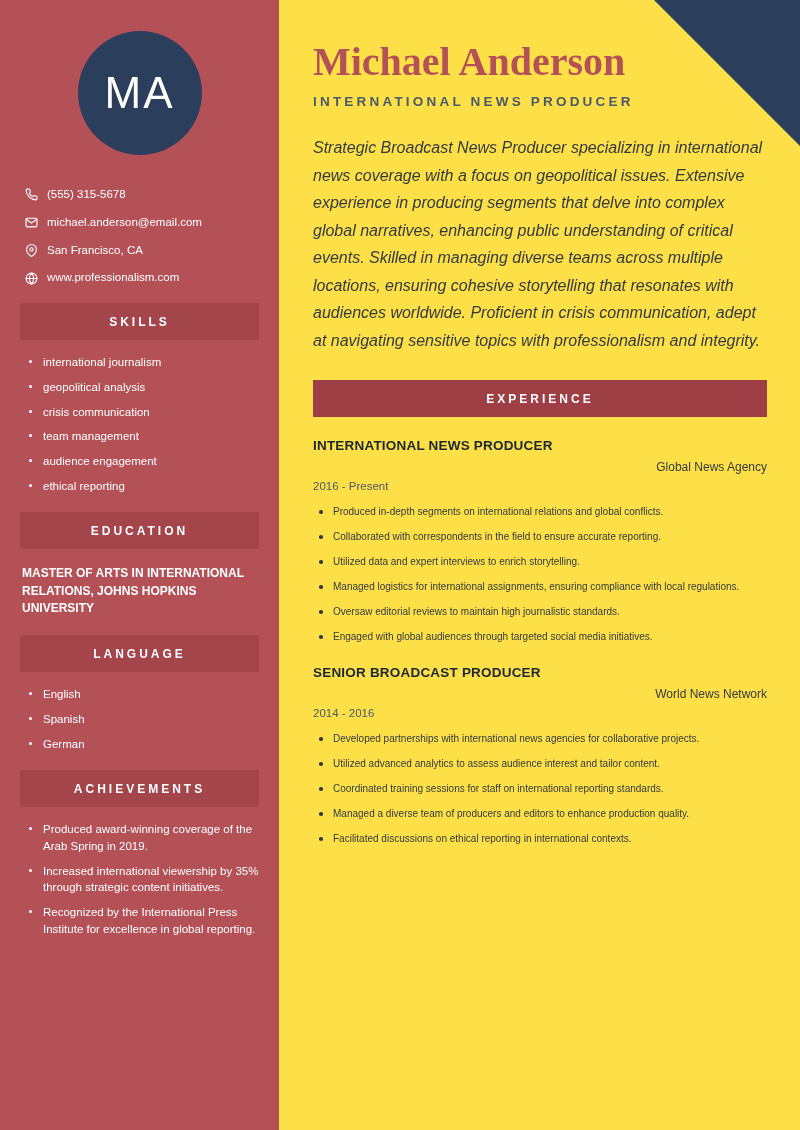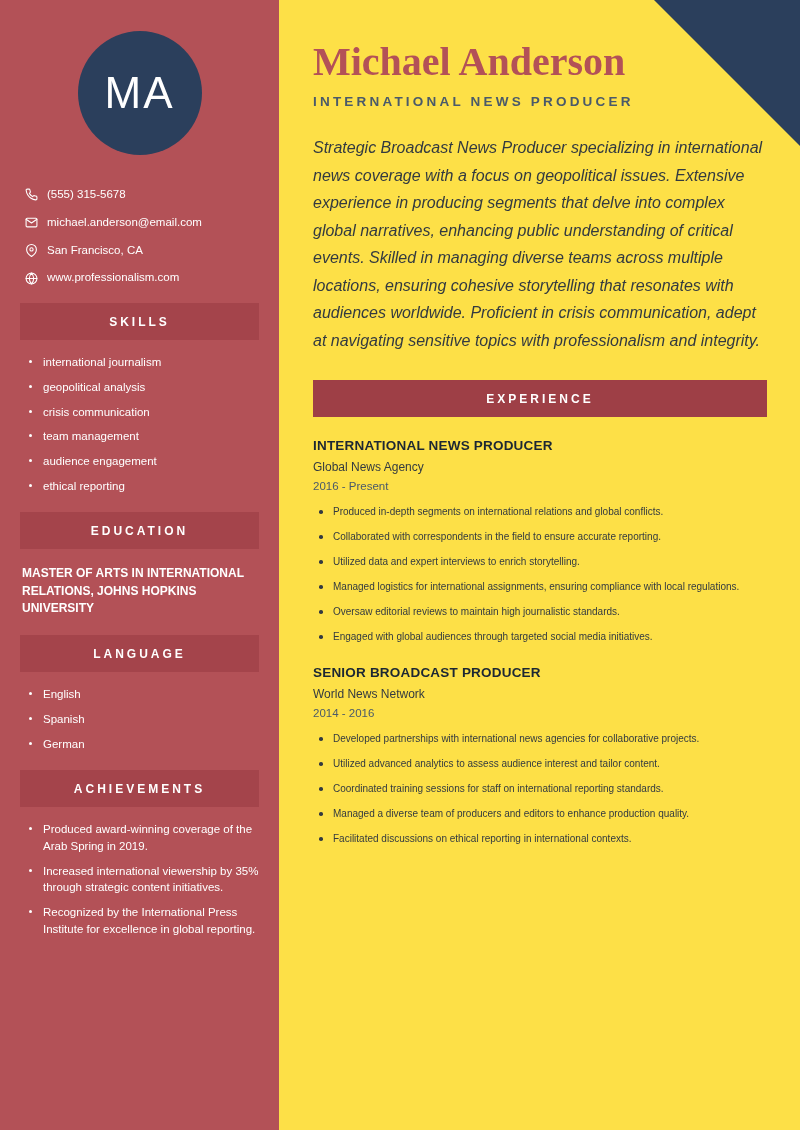--- a/index.html
+++ b/index.html
@@ -172,20 +172,21 @@
   .job-role {
     font-size: 13.5px;
     font-weight: bold;
     color: #1c2733;
     letter-spacing: 0.2px;
   }
   .job-company {
     margin-top: 7px;
     font-size: 12px;
     color: #333a40;
+    text-align: right;
   }
   .job-dates {
     margin-top: 6px;
     font-size: 11.5px;
     color: #4a5a6a;
   }
   .job-bullets { margin-top: 12px; }
   .job-bullet {
     position: relative;
     padding-left: 20px;

